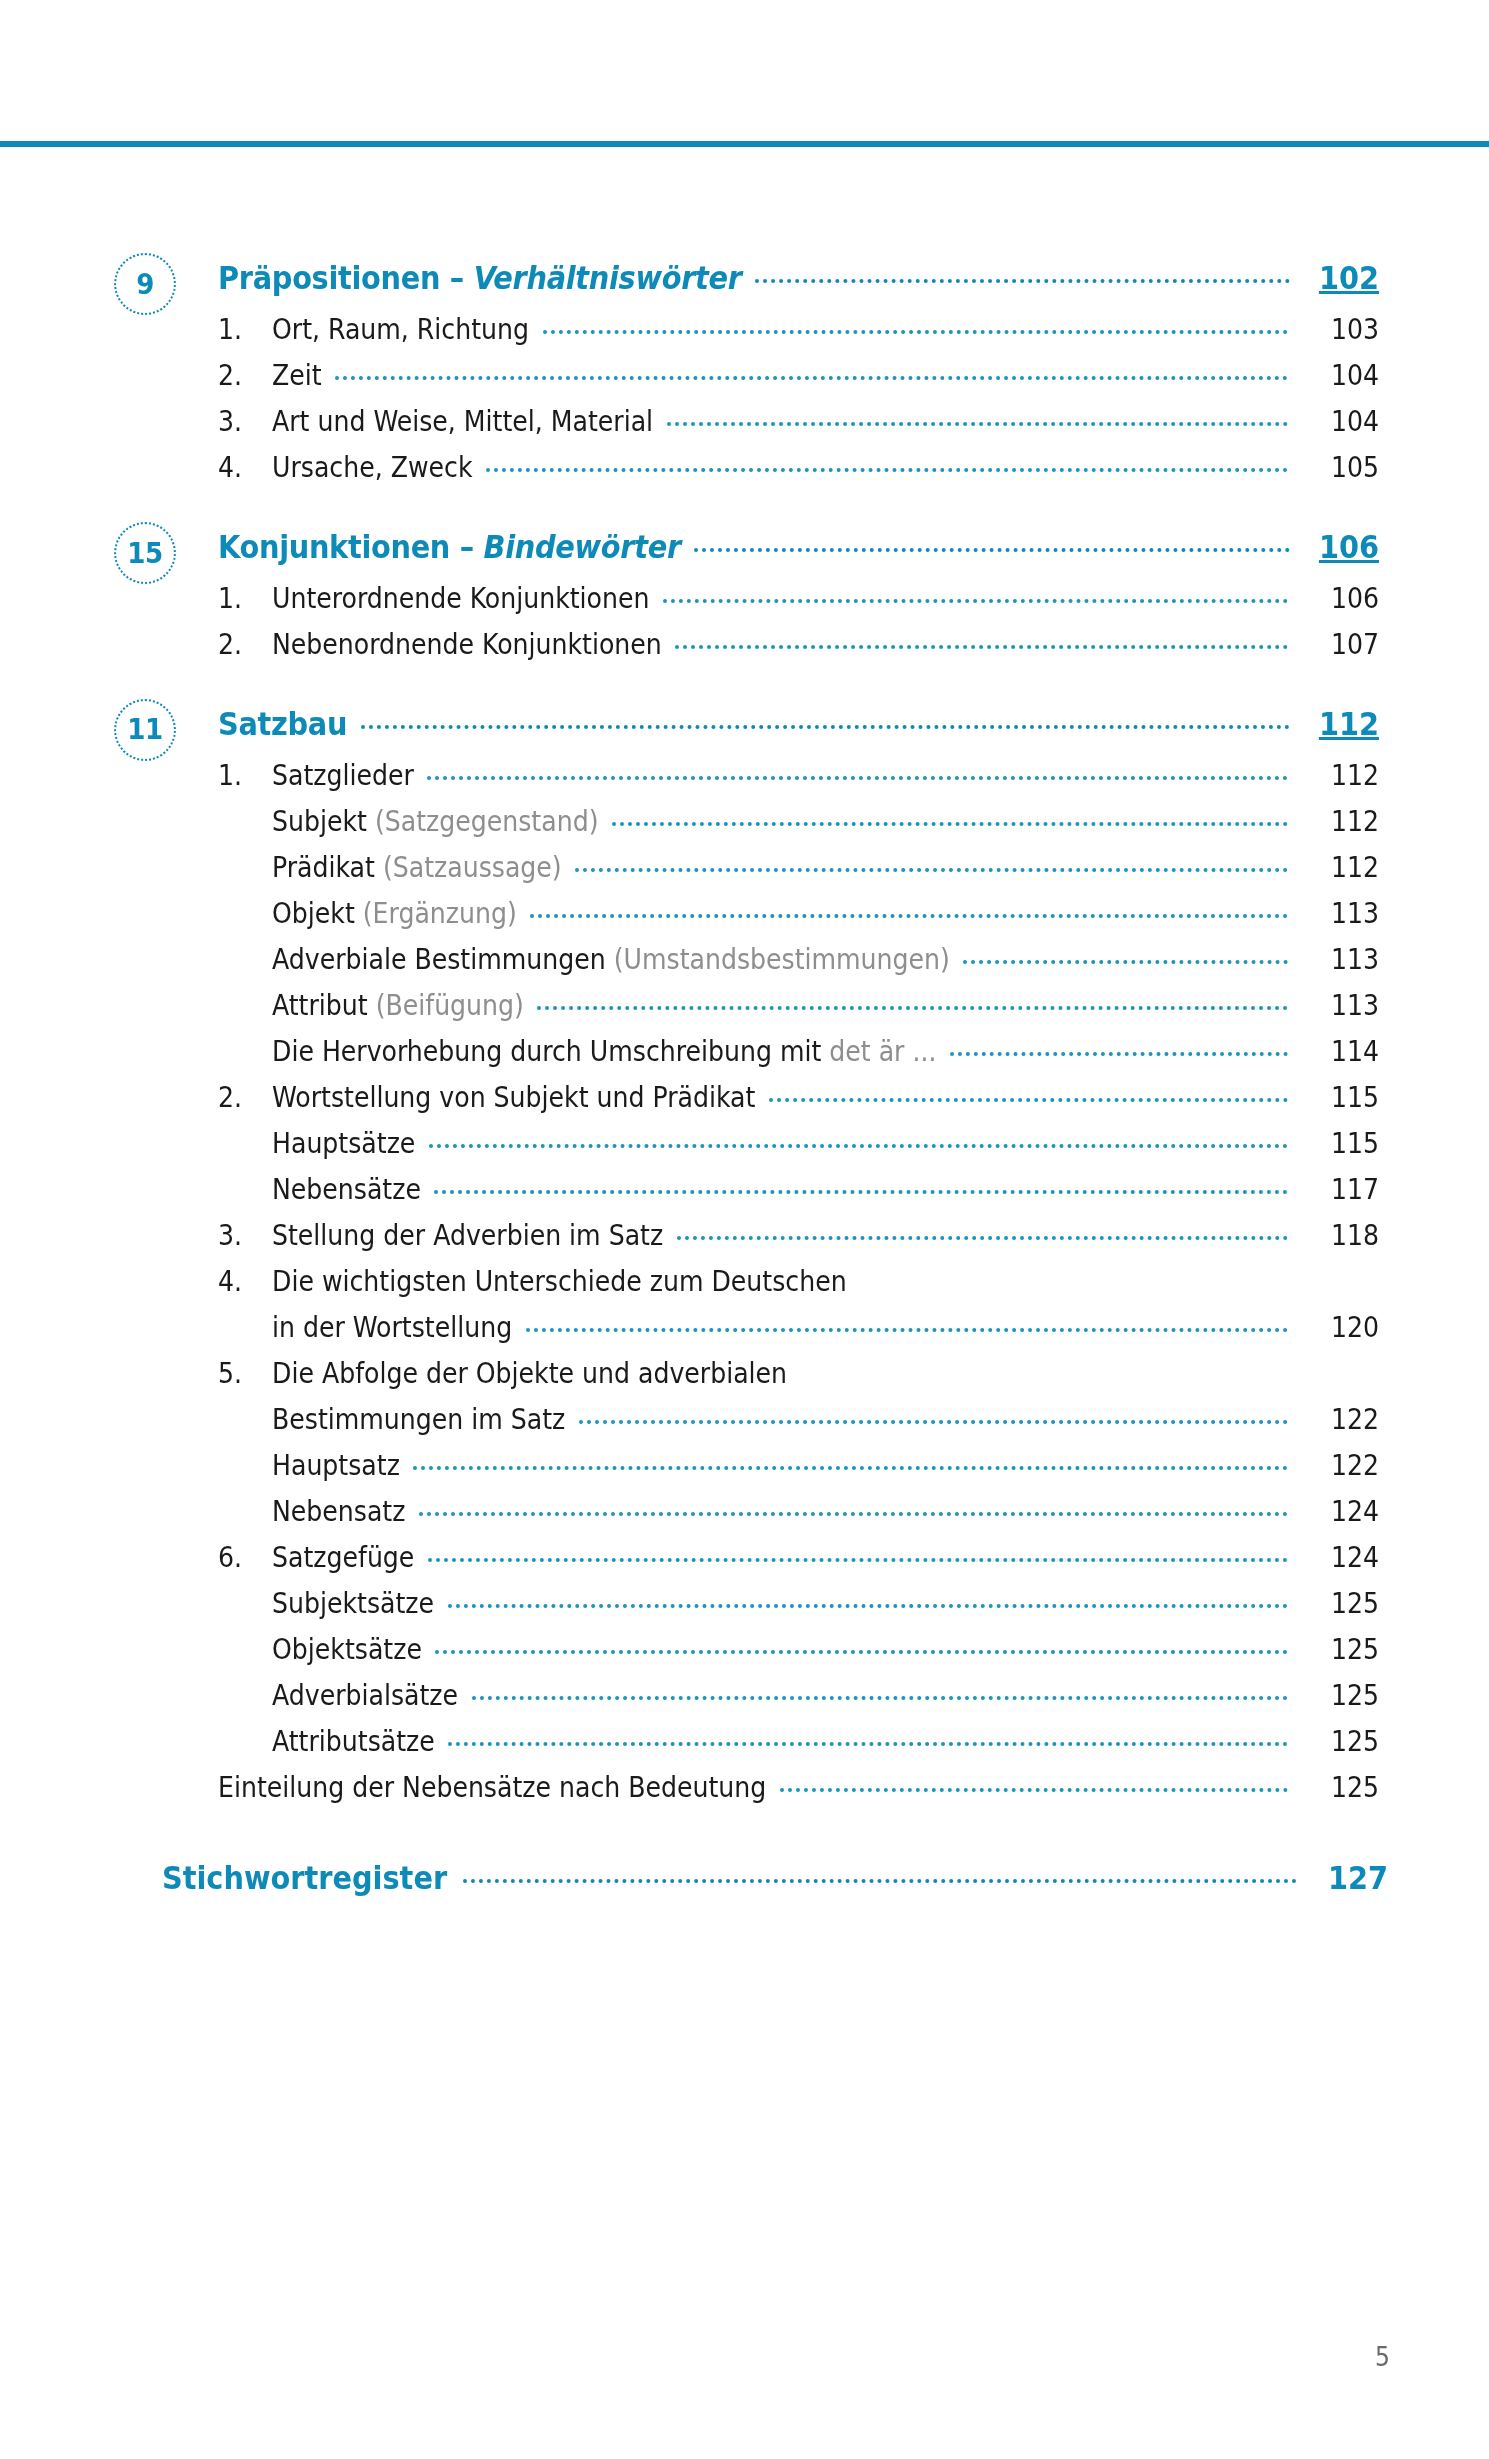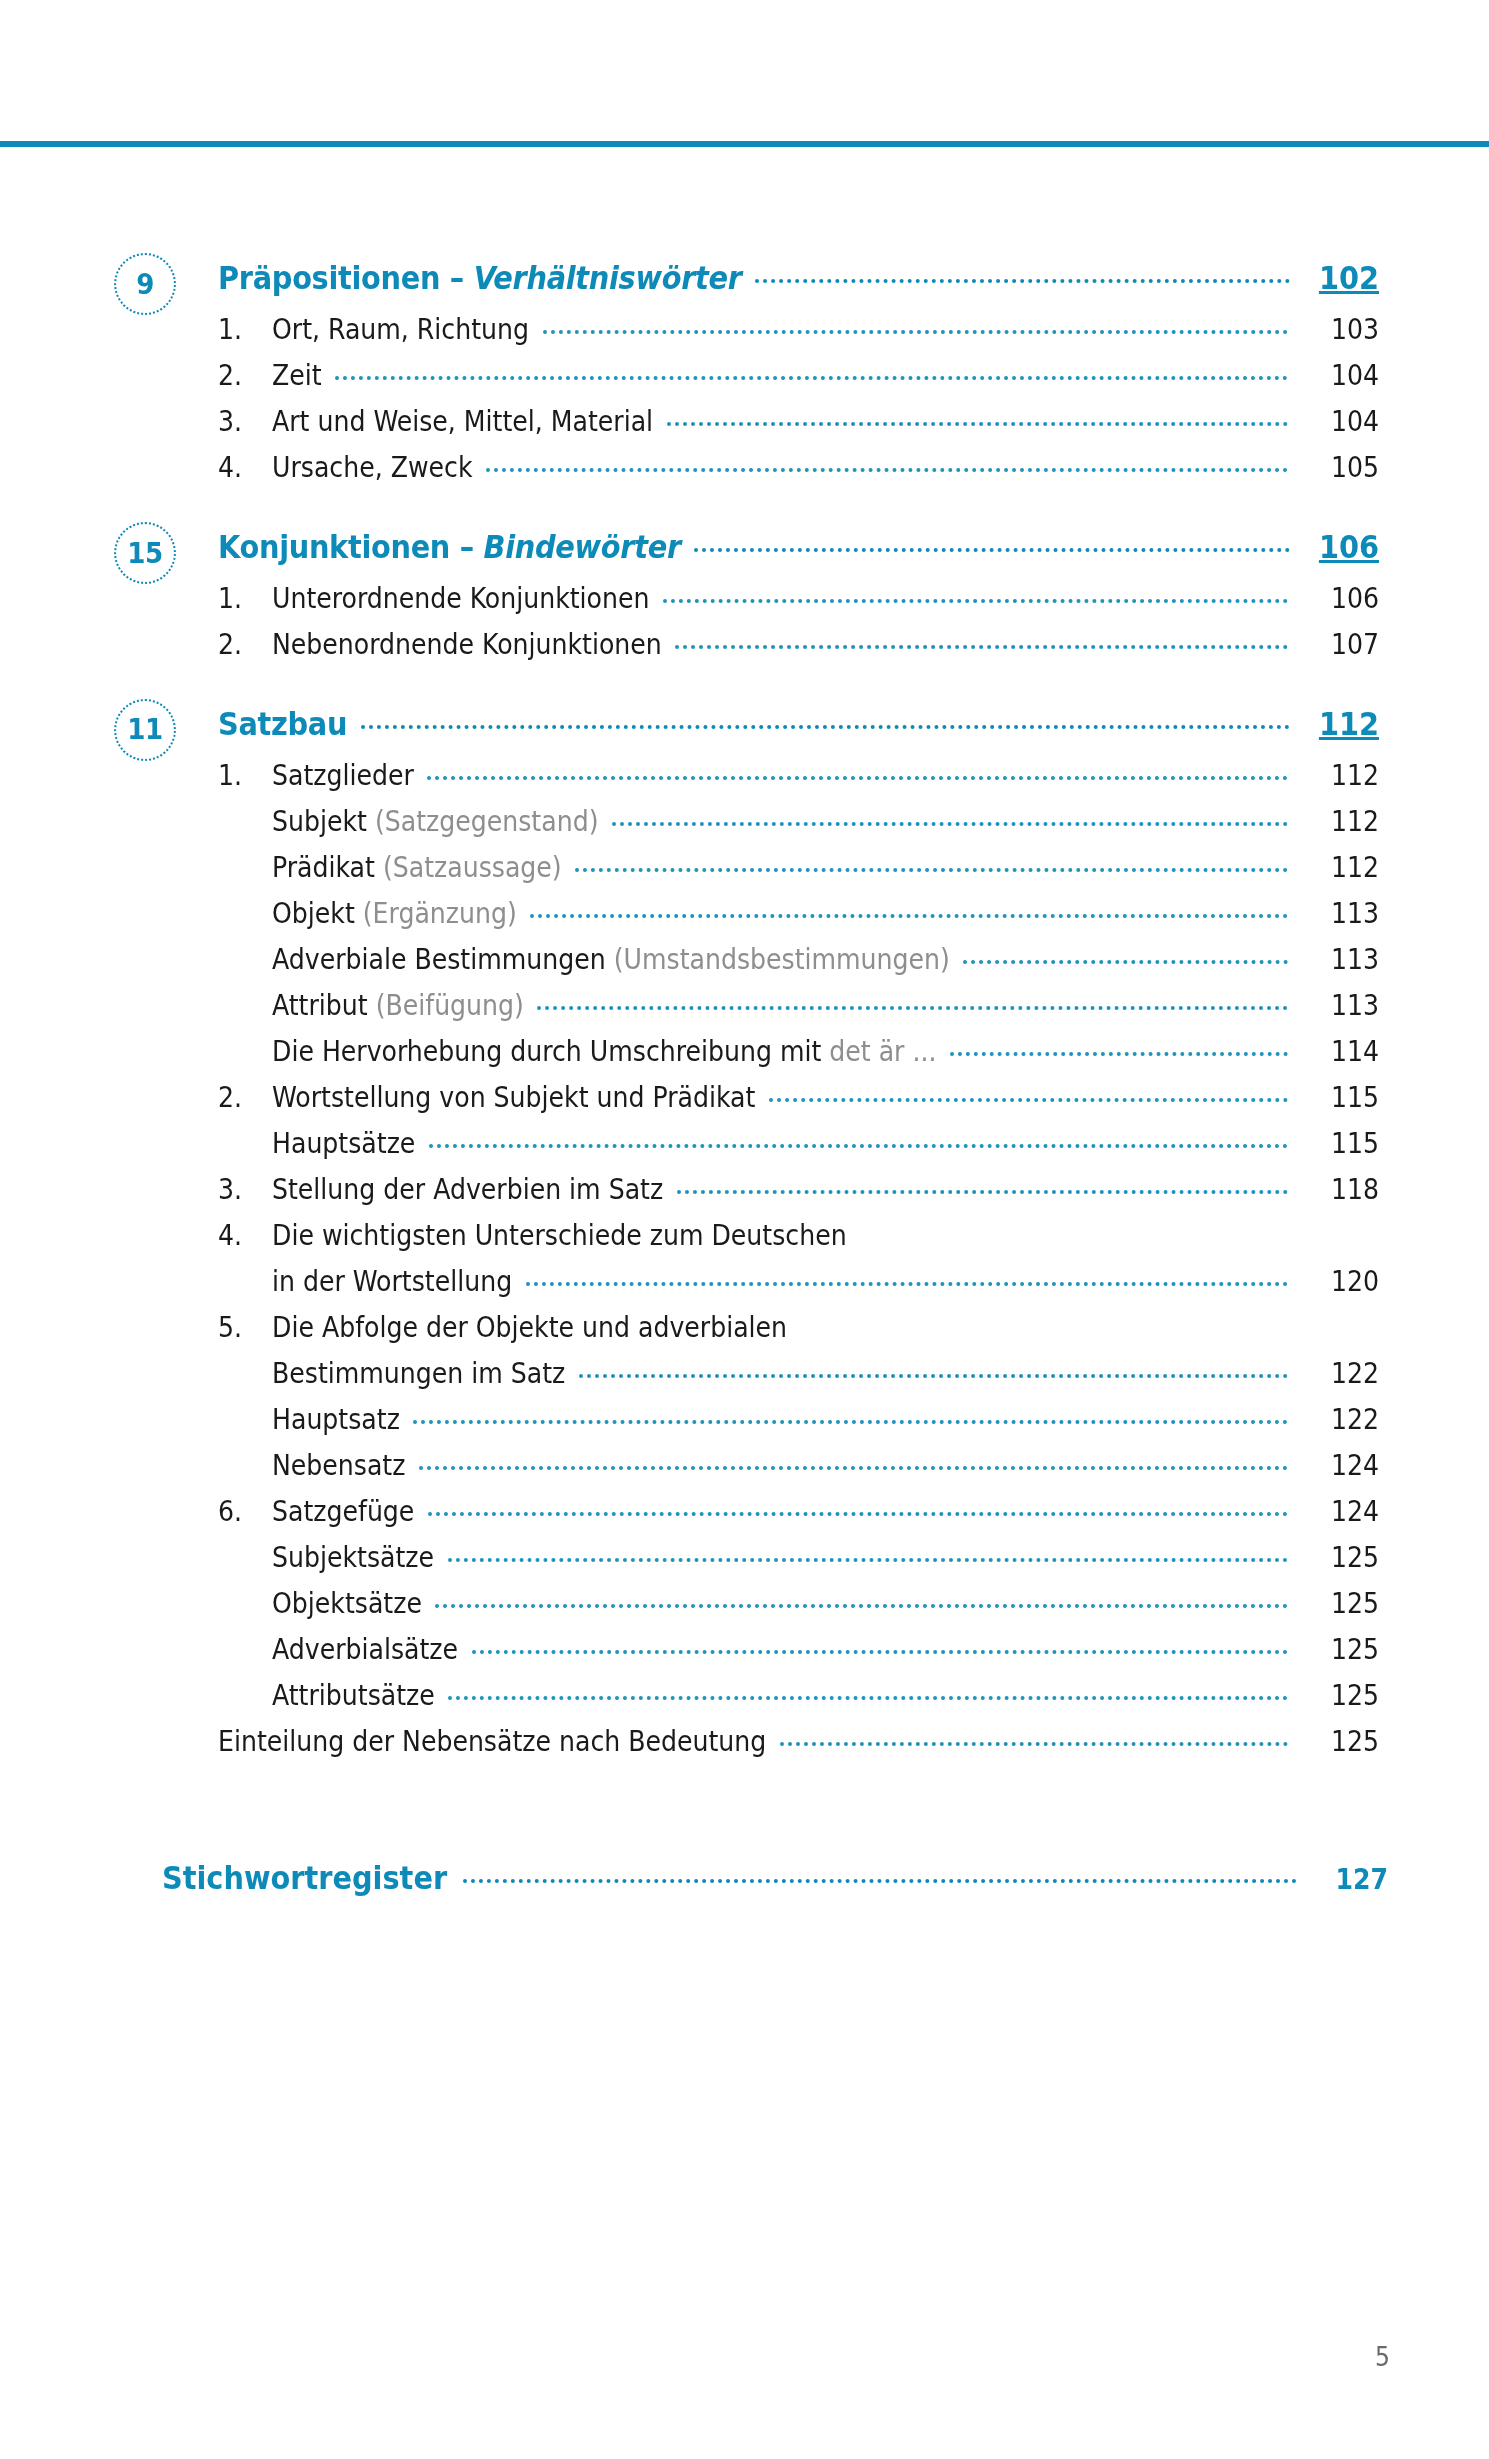--- a/index.html
+++ b/index.html
@@ -141,21 +141,21 @@
   }
   .index-title{
     color:#0d8ab8;font-weight:bold;font-size:32px;white-space:nowrap;
     font-family:"DejaVu Sans Condensed","Liberation Sans", sans-serif;
   }
   .index-lead{
     flex:1 1 auto;margin:0 9.7px 0 15.4px;position:relative;top:-5.8px;height:1px;
     border-bottom:4.8px dotted #0d8ab8;
   }
   .index-page{
-    color:#0d8ab8;font-weight:bold;font-size:28px;flex:0 0 81px;text-align:right;
+    color:#0d8ab8;font-weight:bold;font-size:32px;flex:0 0 81px;text-align:right;
     font-family:"DejaVu Sans Condensed","Liberation Sans", sans-serif;
   }
 
   .folio{
     position:absolute;
     right:100px;bottom:87px;
     color:#6b6b6b;
     font-size:26px;
     font-family:"DejaVu Sans Condensed","Liberation Sans", sans-serif;
   }
@@ -288,20 +288,26 @@
           <span class="label"><span>Wortstellung von Subjekt und Prädikat</span></span>
           <span class="lead"></span>
           <span class="pg">115</span>
         </div>
         <div class="entry child">
           <span class="num blank"></span>
           <span class="label"><span>Hauptsätze</span></span>
           <span class="lead"></span>
           <span class="pg">115</span>
         </div>
+        <div class="entry child">
+          <span class="num blank"></span>
+          <span class="label"><span>Nebensätze</span></span>
+          <span class="lead"></span>
+          <span class="pg">117</span>
+        </div>
         <div class="entry">
           <span class="num">3.</span>
           <span class="label"><span>Stellung der Adverbien im Satz</span></span>
           <span class="lead"></span>
           <span class="pg">118</span>
         </div>
         <div class="entry nolead">
           <span class="num">4.</span>
           <span class="label"><span>Die wichtigsten Unterschiede zum Deutschen</span></span>
           <span class="lead none"></span>

